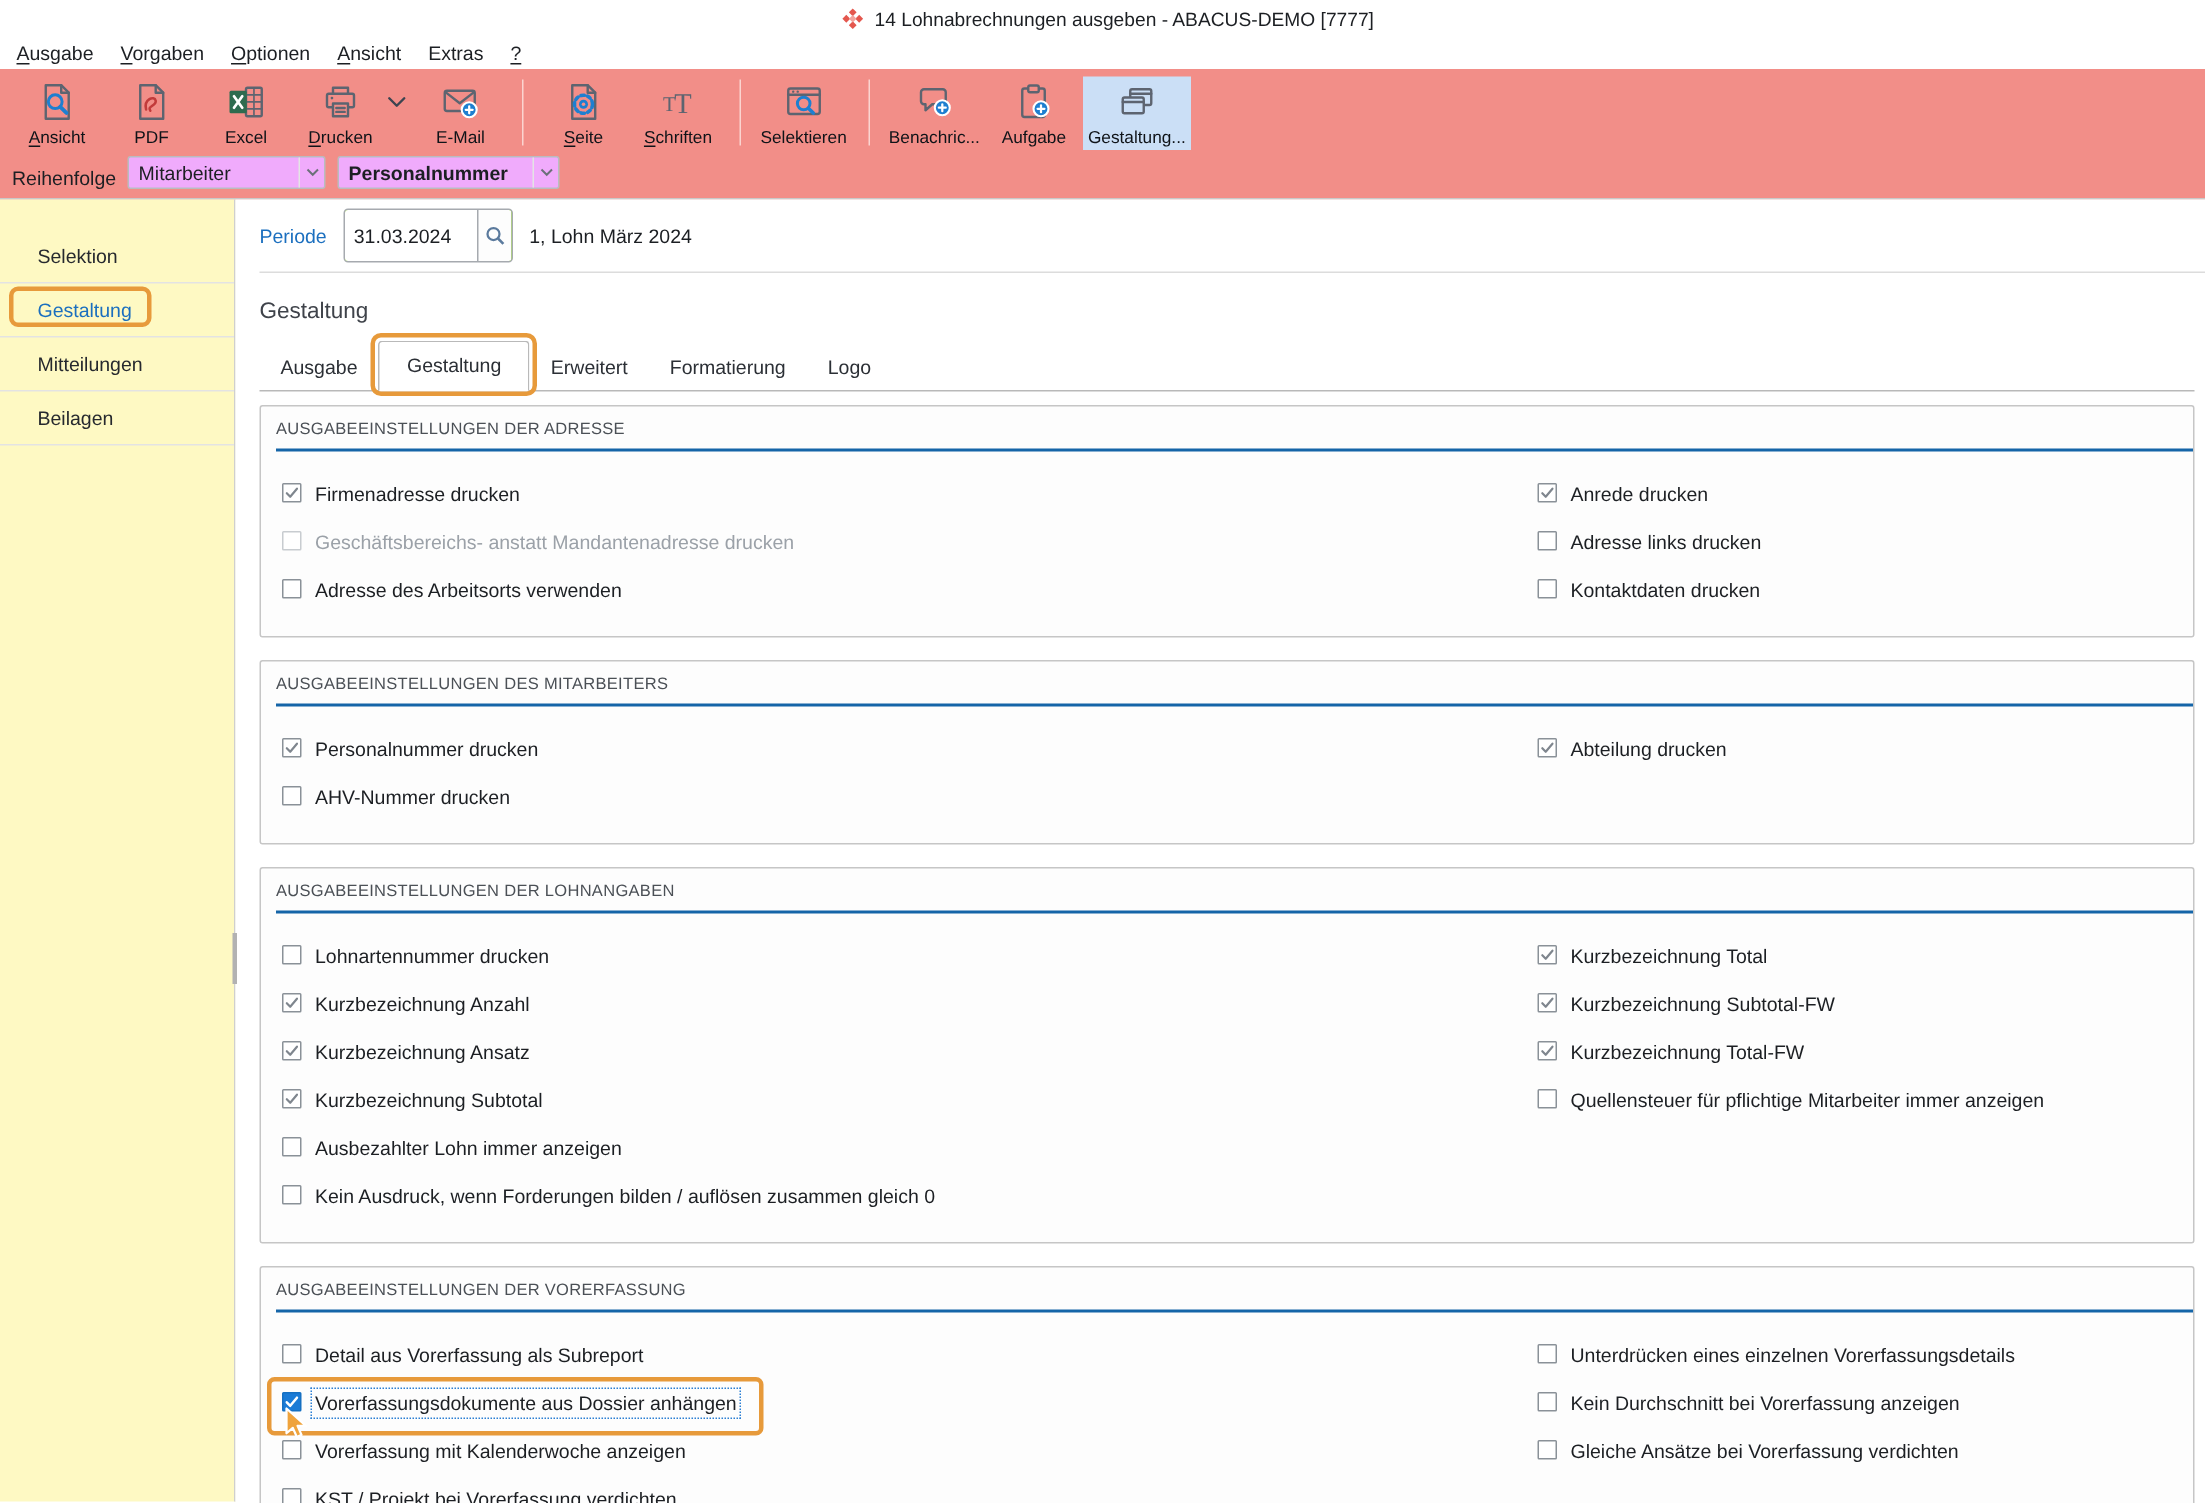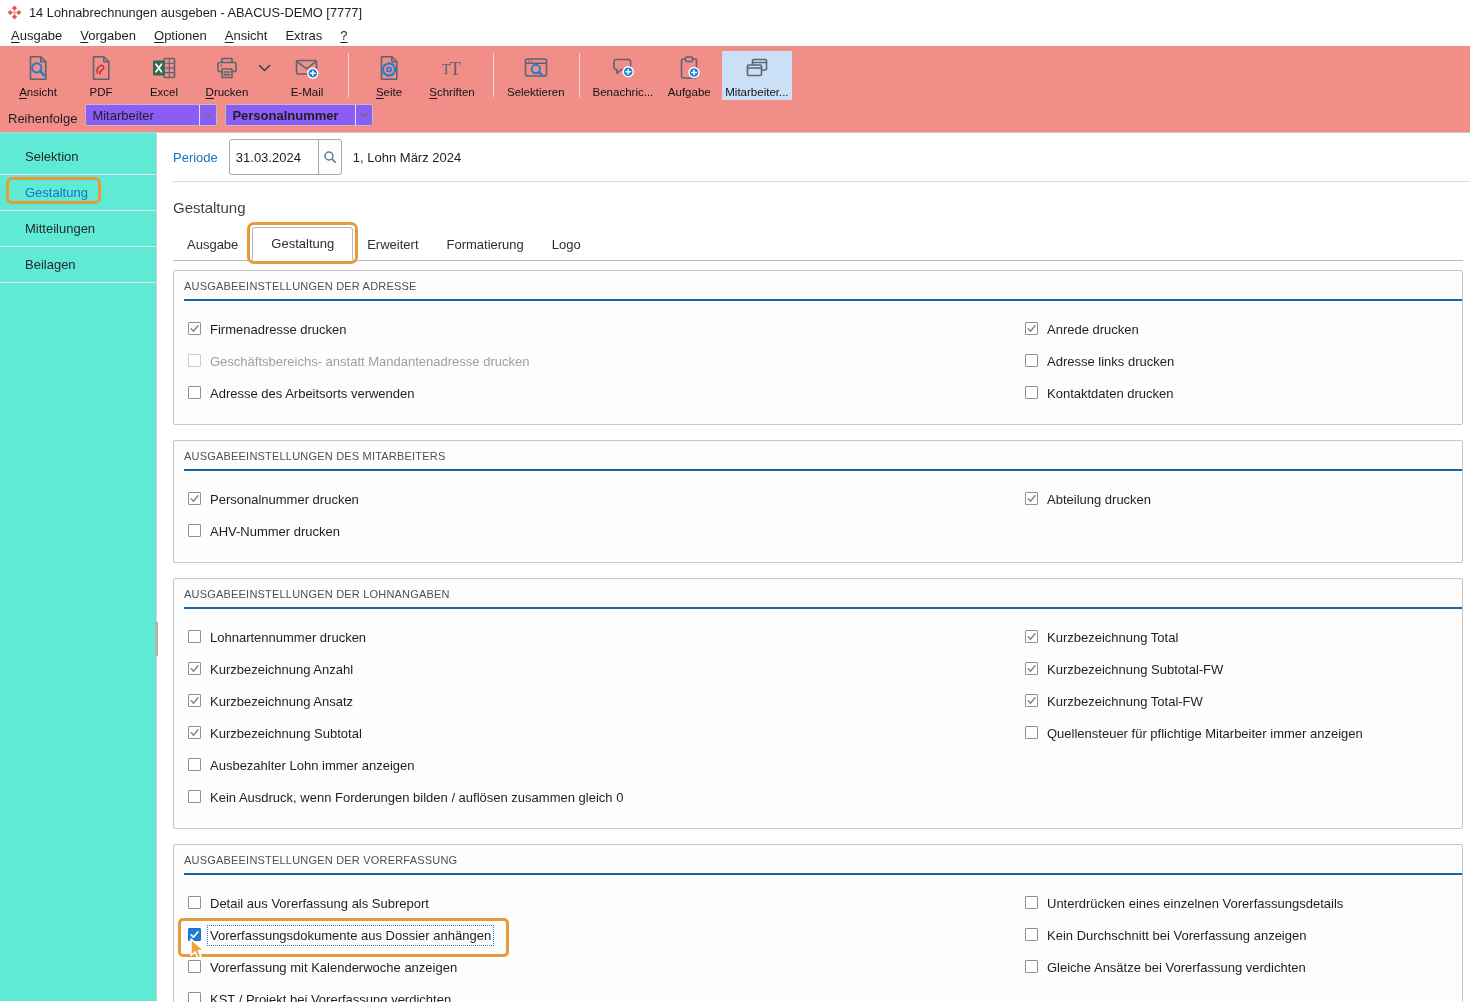--- a/index.html
+++ b/index.html
@@ -9,42 +9,42 @@
   *{box-sizing:border-box;}
   html,body{margin:0;padding:0;}
   body{
     width:1470px;height:1002px;overflow:hidden;position:relative;
     font-family:"Liberation Sans",sans-serif;font-size:13px;color:#1c1f23;background:#fff;
   }
   u{text-decoration:underline;text-underline-offset:2px;}
   .icon{display:inline-flex;align-items:center;justify-content:center;}
 
   
-  .titlebar{height:24px;display:flex;align-items:center;gap:7px;padding-left:7px;font-size:12.8px;}
+  .titlebar{height:24px;display:flex;align-items:center;gap:7px;padding-left:7px;font-size:12.8px;justify-content:center;}
   .menubar{height:22px;display:flex;align-items:center;padding-left:2px;}
   .menu-item{padding:2px 9px;cursor:default;}
 
   
   .toolbar{background:var(--pink);border-bottom:1px solid #c9c9c9;padding:5px 0 4px 8px;}
   .tb-row1{display:flex;align-items:flex-start;}
   .tb-btn{display:flex;flex-direction:column;align-items:center;gap:4px;min-width:60px;
     padding:3px 3px 2px;margin-right:3px;font-size:11.5px;color:#0f1318;cursor:default;}
   .tb-btn .icon{height:28px;}
   .tb-btn.selected{background:var(--sel);}
   .tb-dd{align-self:flex-start;margin:13px 6px 0 -2px;cursor:default;}
   .tb-sep{width:1px;align-self:stretch;background:#fbd4d0;margin:2px 10px 3px 8px;}
   .tb-row2{display:flex;align-items:flex-end;gap:8px;margin-top:4px;padding-bottom:2px;}
-  .combo{height:22px;background:#8b5cf6;border:1px solid #b9bcc0;border-radius:2px;display:flex;align-items:center;cursor:default;}
+  .combo{height:22px;background:#f0abfc;border:1px solid #b9bcc0;border-radius:2px;display:flex;align-items:center;cursor:default;}
   .combo .val{padding:0 6px;flex:1;white-space:nowrap;overflow:hidden;}
   .combo .dd{width:17px;align-self:stretch;display:flex;align-items:center;justify-content:center;border-left:1px solid #e4e4e4;}
   .combo1{width:132px;} .combo2{width:148px;font-weight:bold;}
 
   
   .workspace{display:flex;height:868px;position:relative;}
-  .sidebar{width:157px;background:#5eead4;border-right:1px solid #cfcfcf;padding-top:6px;position:relative;flex:none;}
+  .sidebar{width:157px;background:#fef9c3;border-right:1px solid #cfcfcf;padding-top:20px;position:relative;flex:none;}
   .side-item{height:36px;display:flex;align-items:center;padding-left:25px;border-bottom:1px solid #e3e3e3;position:relative;color:#26292e;cursor:default;}
   .side-item.active{color:var(--link);}
   .side-ring{position:absolute;left:6px;top:2px;width:95px;height:27px;border:3px solid var(--orange);border-radius:6px;pointer-events:none;}
   .splitter-handle{position:absolute;right:-2px;top:489px;width:3px;height:34px;background:#b2b2b2;z-index:3;}
 
   .content{flex:1;padding-left:16px;position:relative;background:#fff;min-width:0;}
   .periode-row{height:49px;display:flex;align-items:center;gap:11px;border-bottom:1px solid #dcdcdc;}
   .periode-label{color:var(--link);cursor:default;}
   .periode-field{display:flex;border:1px solid #a6aaaf;border-radius:3px;overflow:hidden;height:36px;background:#84cc16;}
   .periode-input{border:none;outline:none;width:88px;padding:0 6px;font:inherit;color:#1c1f23;}
@@ -226,21 +226,21 @@
       </div>
       <div class="tb-btn selected">
         <span class="icon">
           <svg width="26" height="26" viewBox="0 0 26 26" fill="none" stroke="var(--icon)" stroke-width="1.6" stroke-linecap="round" stroke-linejoin="round">
             <rect x="8.5" y="4.5" width="14" height="10.5" rx="1.2"></rect>
             <path d="M8.5 7.5 H22.5"></path>
             <rect x="3.5" y="10" width="14" height="10.5" rx="1.2" fill="var(--sel)"></rect>
             <path d="M3.5 13 H17.5"></path>
           </svg>
         </span>
-        <span class="tb-label">Mitarbeiter...</span>
+        <span class="tb-label">Gestaltung...</span>
       </div>
     </div>
   <div class="tb-row2">
     <span>Reihenfolge</span>
     <div class="combo combo1">
       <span class="val">Mitarbeiter</span>
       <span class="dd icon">
         <svg width="9" height="6" viewBox="0 0 9 6">
             <path d="M1 1 L4.5 4.5 L8 1" stroke="#6b7079" stroke-width="1.3" fill="none"></path>
           </svg>

